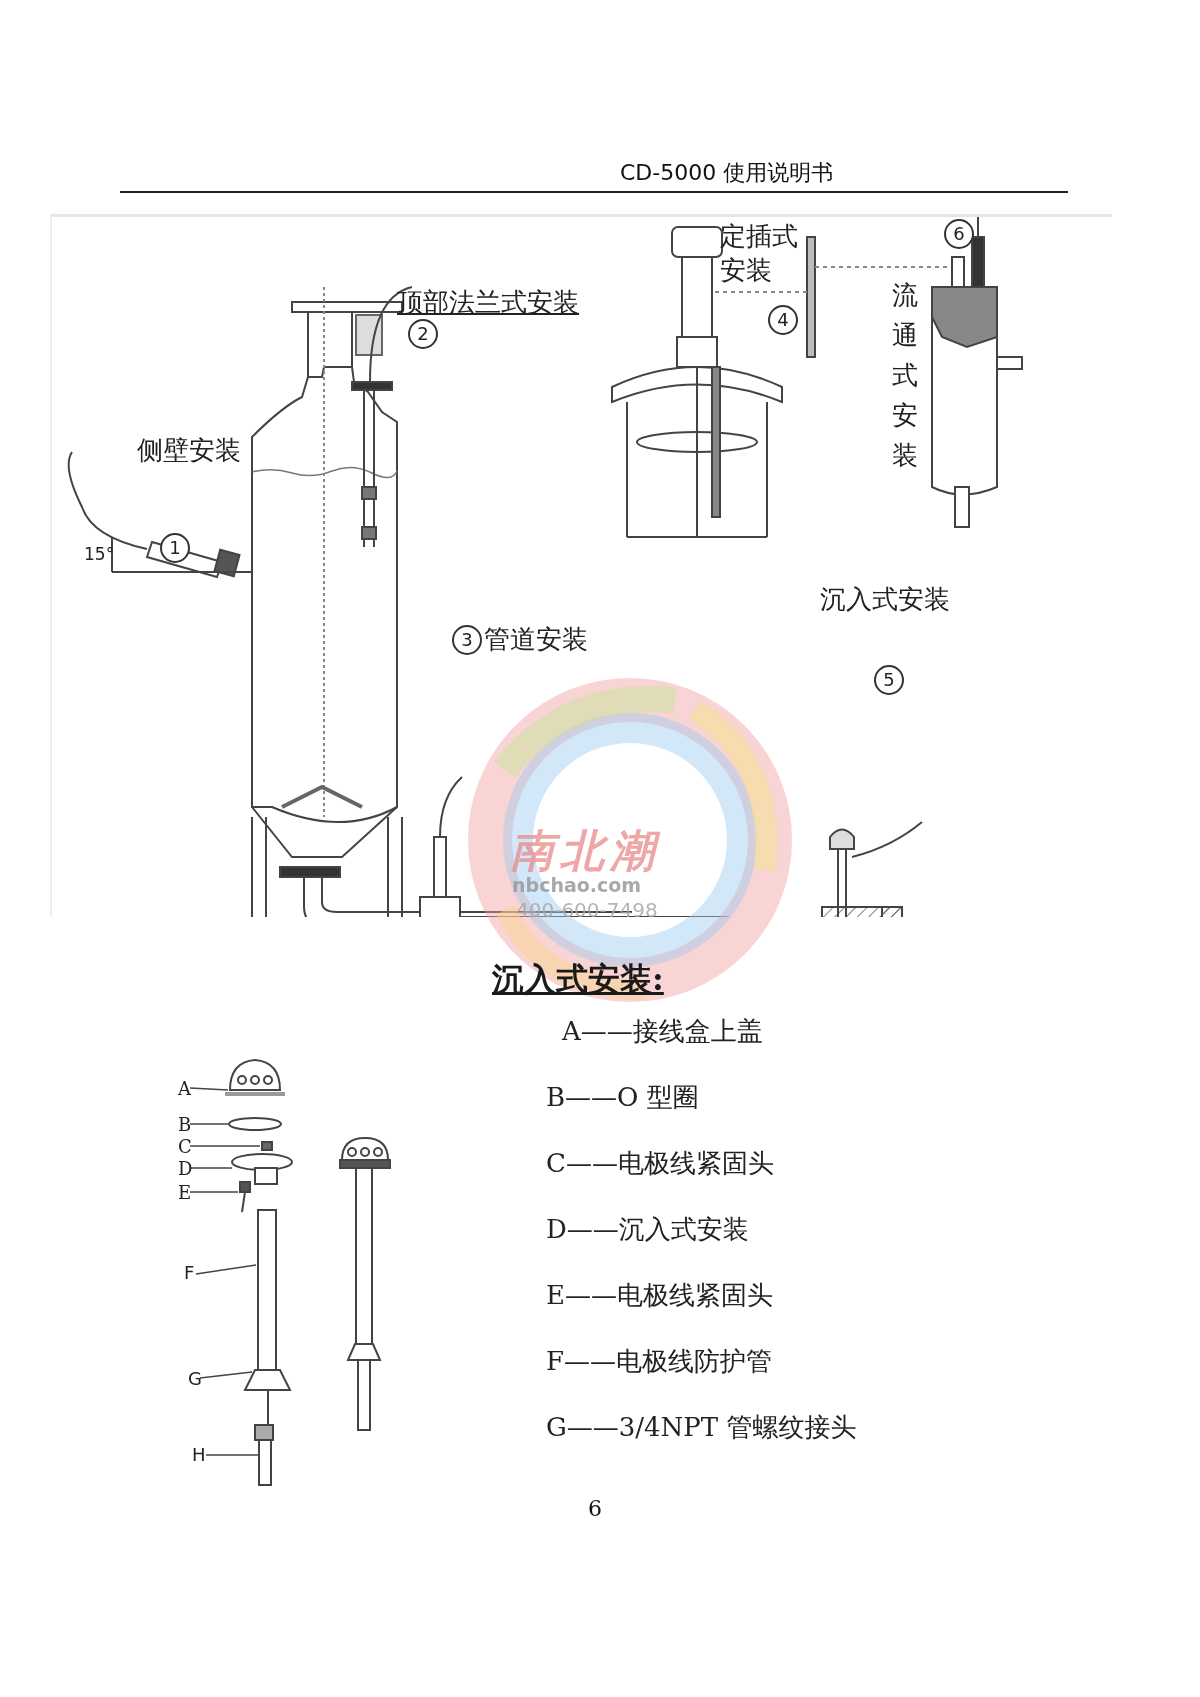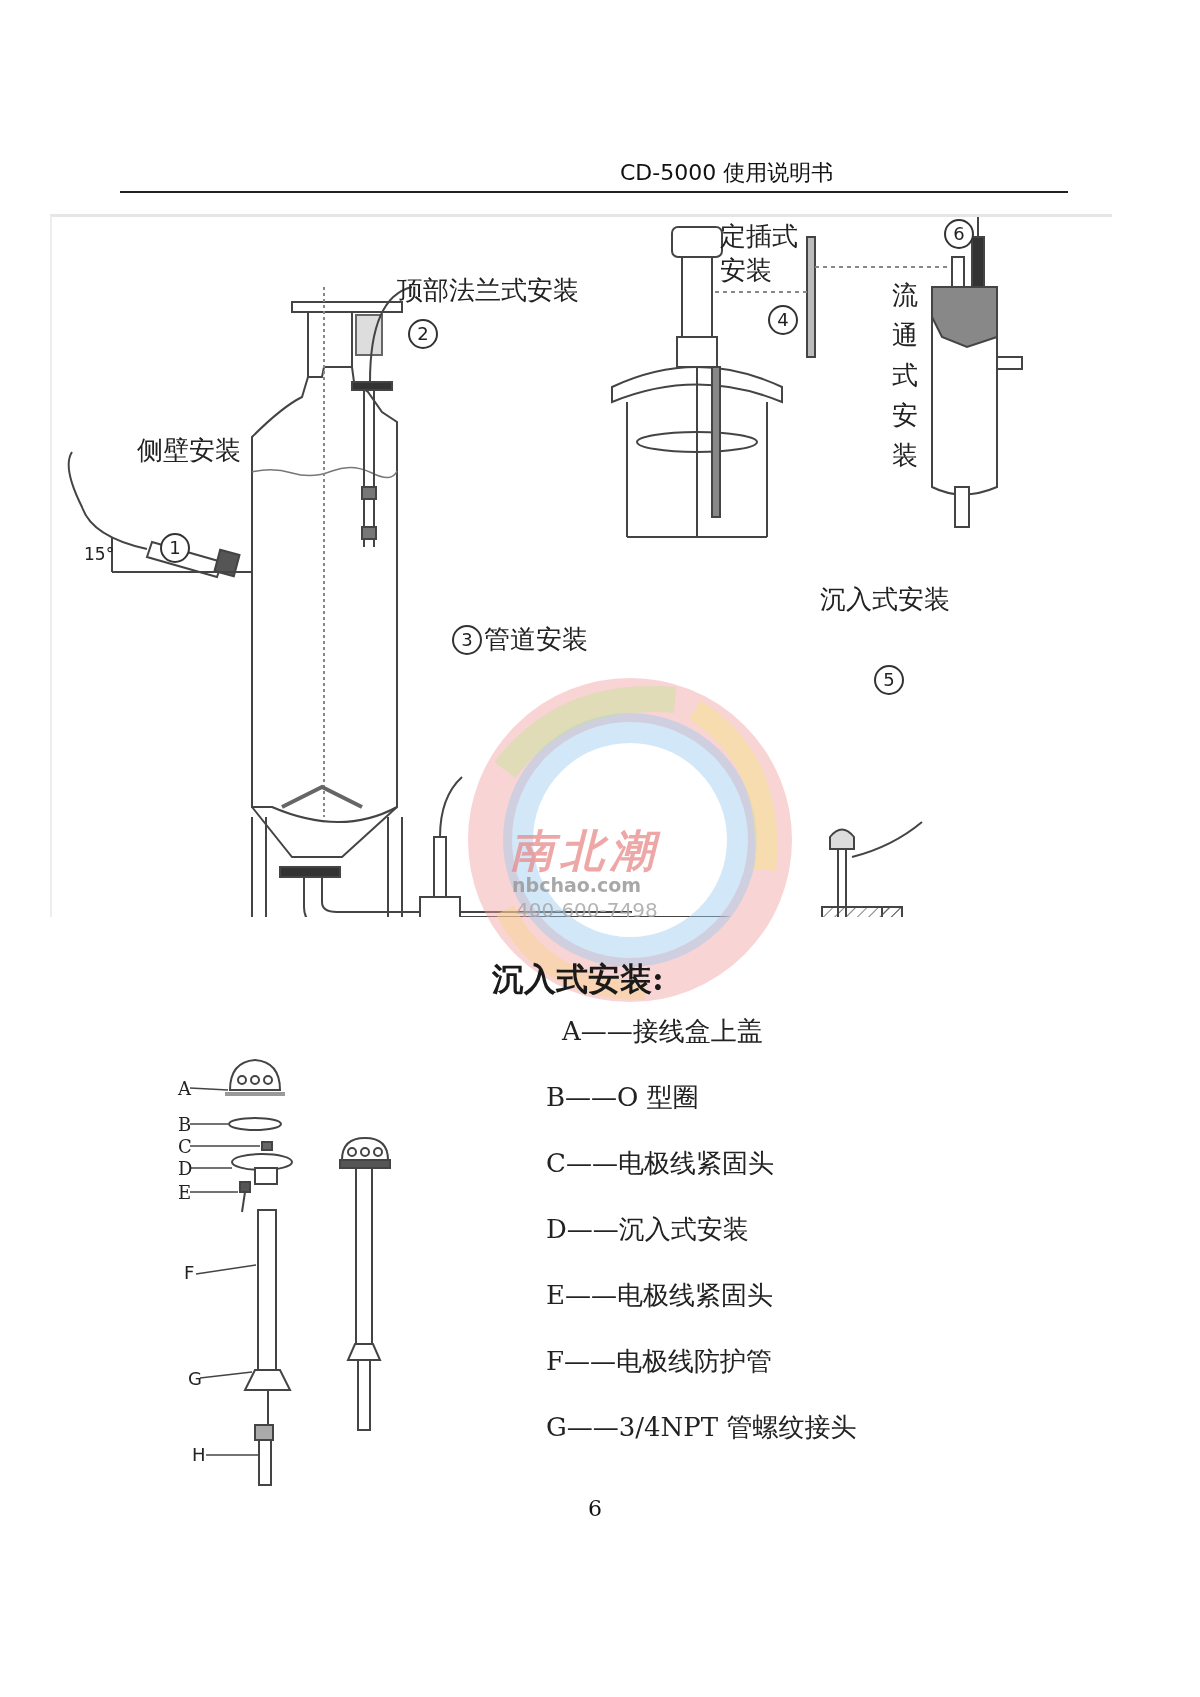--- a/index.html
+++ b/index.html
@@ -17,21 +17,21 @@
           font-size:18px; text-align:center; line-height:26px; color:#222; background:#fff;
           font-family:"DejaVu Sans", sans-serif; }
   .watermark { position:absolute; left:445px; top:650px; width:370px; height:380px; pointer-events:none; }
   .wm-text-cn { position:absolute; left:510px; top:822px; font-size:44px; color:#e88a8a; opacity:.75;
           font-family:"DejaVu Serif", serif; font-style:italic; font-weight:bold; letter-spacing:6px; }
   .wm-text-url { position:absolute; left:512px; top:874px; font-size:19px; color:#9a9a9a; opacity:.85;
           font-family:"DejaVu Sans", sans-serif; font-weight:bold; }
   .wm-text-phone { position:absolute; left:516px; top:898px; font-size:20px; color:#a8a8a8; opacity:.85;
           font-family:"DejaVu Sans", sans-serif; }
   .section-title { position:absolute; left:492px; top:958px; font-size:32px; color:#1a1a1a;
-          font-family:"DejaVu Serif", serif; font-weight:bold; }
+          font-family:"DejaVu Serif", serif; font-weight:bold;text-decoration:underline; }
   .parts { position:absolute; left:546px; top:1010px; }
   .part { position:absolute; white-space:nowrap; font-family:"DejaVu Serif", serif; font-size:26px; color:#222; }
   .page-number { position:absolute; left:588px; top:1496px; font-size:22px; font-family:"DejaVu Serif", serif; color:#111; }
   .assembly { position:absolute; left:170px; top:1050px; }
   .asm-lbl { position:absolute; font-family:"DejaVu Serif", serif; font-size:18px; color:#222; }
 </style>
 </head>
 <body>
 
 <div class="header-title">CD-5000 使用说明书</div>
@@ -130,21 +130,21 @@
     <defs>
       <pattern id="hatch" width="8" height="8" patternUnits="userSpaceOnUse" patternTransform="rotate(45)">
         <line x1="0" y1="0" x2="0" y2="8" stroke="#555" stroke-width="1.5"></line>
       </pattern>
     </defs>
 
     <rect x="100" y="732" width="550" height="30" fill="url(#hatch)"></rect>
   </svg>
 
   <div class="lbl" style="left:38px; top:216px;margin-left:47px;">侧壁安装</div>
-  <div class="lbl" style="left:345px; top:56px;">顶部法兰式安装</div>
+  <div class="lbl" style="left:345px; top:68px;text-decoration:underline;">顶部法兰式安装</div>
   <div class="lbl" style="left:432px; top:405px;">管道安装</div>
   <div class="lbl" style="left:668px; top:2px;">定插式</div>
   <div class="lbl" style="left:668px; top:36px;">安装</div>
   <div class="lbl" style="left:768px; top:365px;">沉入式安装</div>
   <div class="lbl" style="left:32px; top:327px; font-size:17px;">15°</div>
 
   <div>
     <div class="vlbl" style="left:838px; top:58px;">流</div>
     <div class="vlbl" style="left:838px; top:98px;">通</div>
     <div class="vlbl" style="left:838px; top:138px;">式</div>

